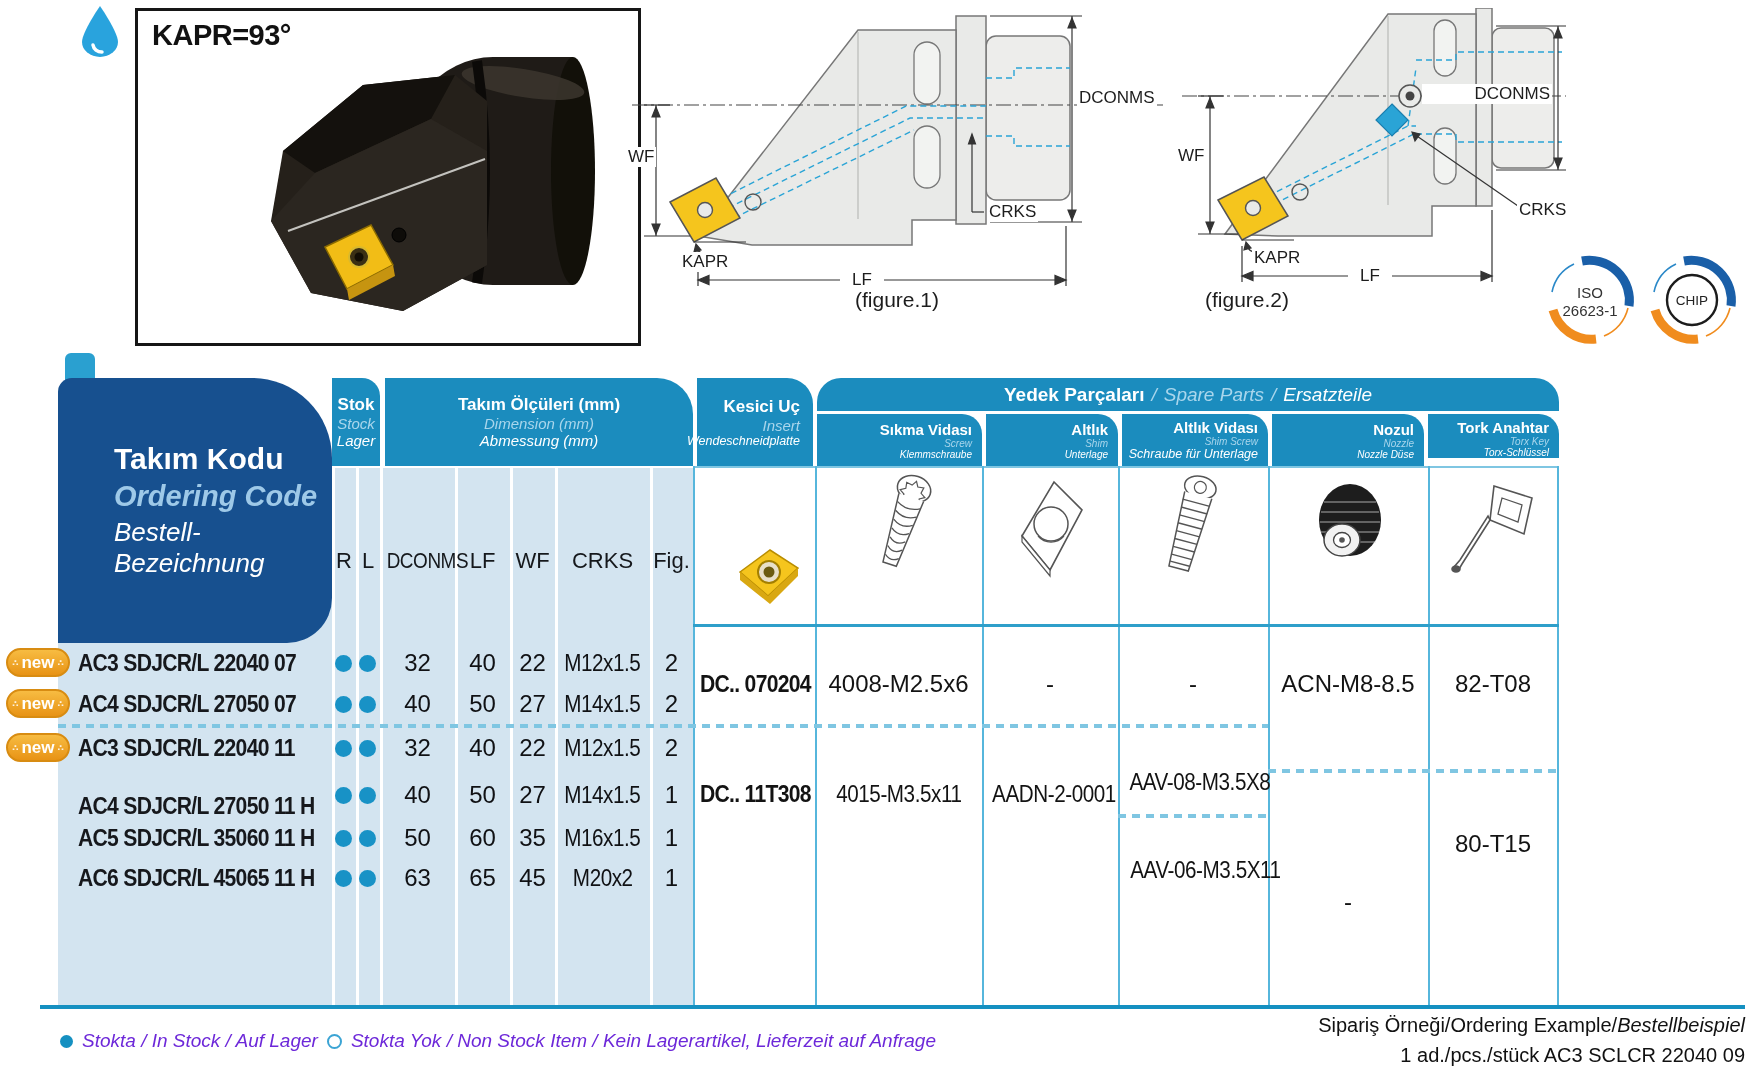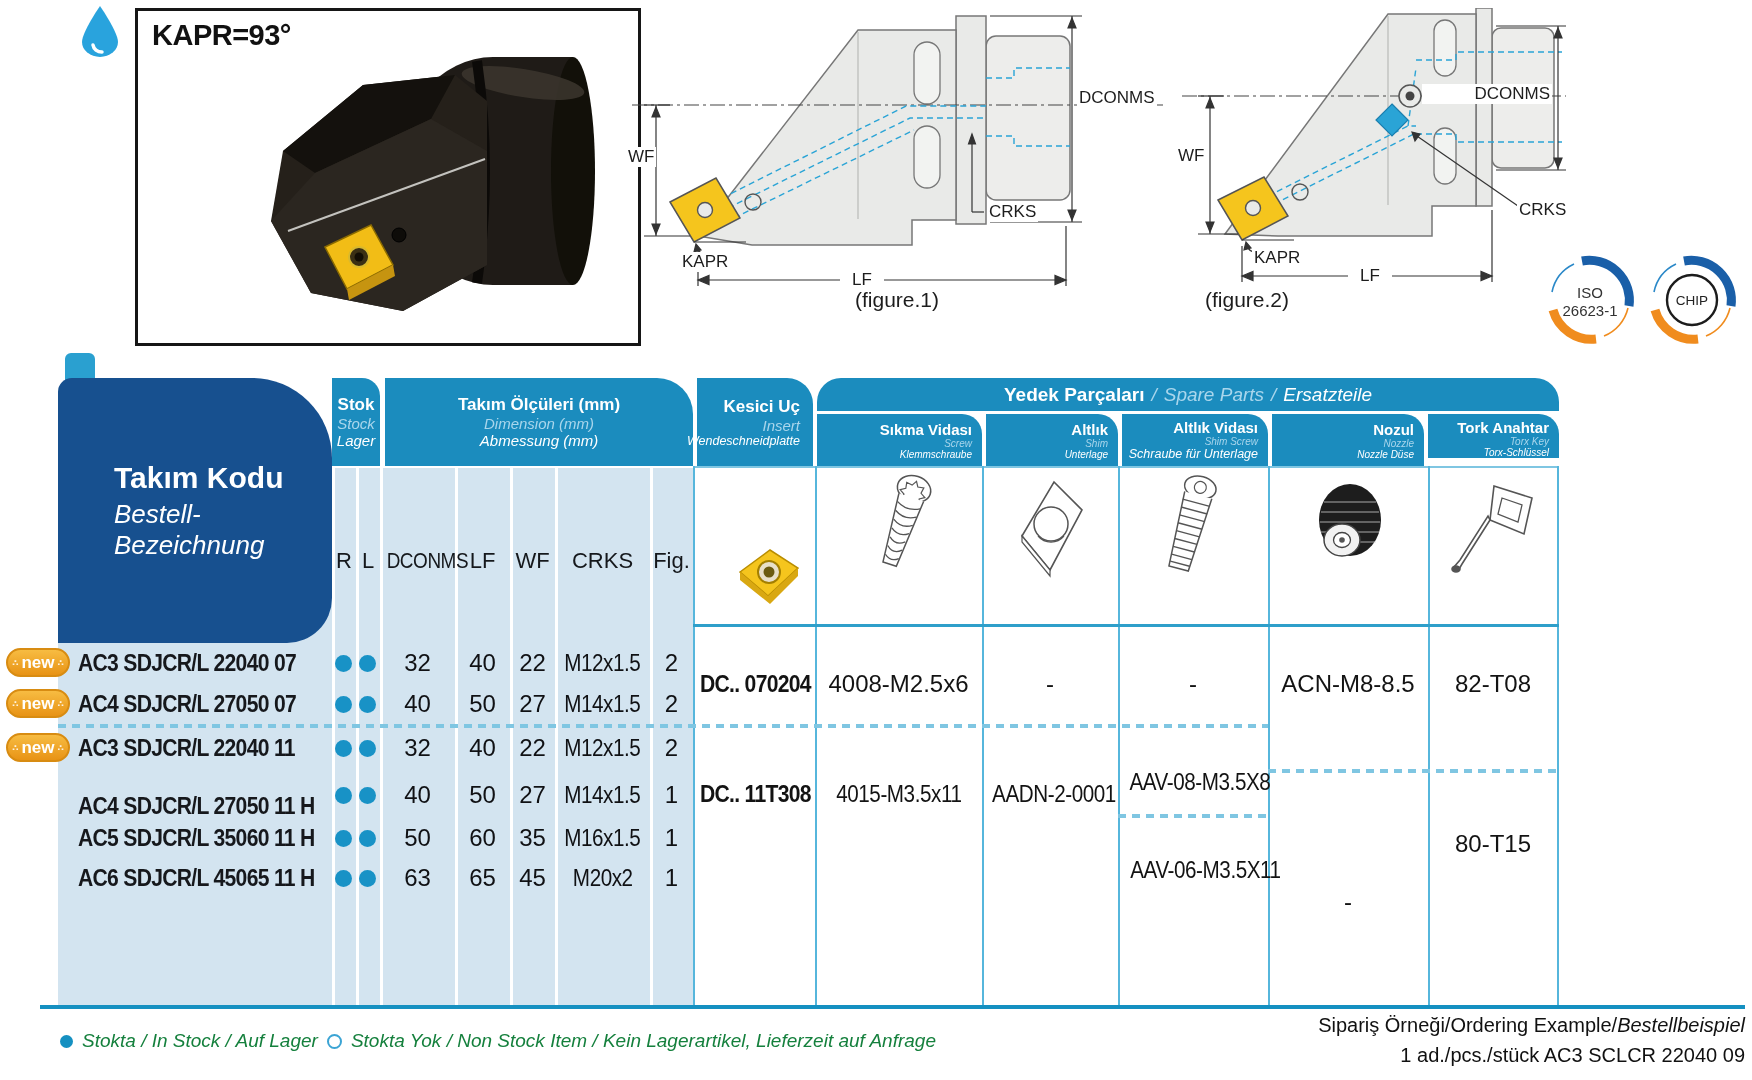--- a/index.html
+++ b/index.html
@@ -39,21 +39,21 @@
   .cellval{font-size:24px;color:#101114;text-align:center;}
   .dot{width:17px;height:17px;border-radius:50%;background:#1892c6;z-index:4;}
   .newbadge{width:64px;height:29px;border-radius:15px;background:linear-gradient(#f7bc42,#e8necess 0);background:linear-gradient(#f7bc42,#e89315);
             border:2px solid #d88c12;color:#fff;font-weight:bold;font-size:17px;
             display:flex;align-items:center;justify-content:center;z-index:5;box-sizing:border-box;}
   .newbadge::before{content:"\2234";font-size:9px;color:rgba(255,255,255,.85);margin-right:3px;}
   .newbadge::after{content:"\2234";font-size:9px;color:rgba(255,255,255,.85);margin-left:3px;}
   .mval{font-size:24px;color:#131313;text-align:center;z-index:4;white-space:nowrap;}
   .mval.bold{font-weight:bold;text-align:left;}
   .rule{background:#1590c1;z-index:5;}
-  .legend{display:flex;align-items:center;gap:9px;font-size:19px;font-style:italic;color:#15803d;z-index:5;}
+  .legend{display:flex;align-items:center;gap:9px;font-size:19px;font-style:italic;color:#6d28d9;z-index:5;}
   .fdot{width:13px;height:13px;border-radius:50%;background:#1590c1;flex:0 0 auto;}
   .ring{width:11px;height:11px;border-radius:50%;border:2.5px solid #3ba4d4;background:#fff;flex:0 0 auto;}
   .example{text-align:right;font-size:20px;color:#111;z-index:5;white-space:nowrap;}
   .example .it{font-style:italic;}
   .f-s15{font-size:15px;} .f-s14{font-size:10px;} .f-s17{font-size:17px;}
   .f-s12{font-size:12.5px;} .f-s19{font-size:19px;}
 </style>
 </head>
 <body>
 
@@ -227,20 +227,21 @@
   <div class="abs vline" style="left:815px;top:466px;height:539px;"></div>
   <div class="abs vline" style="left:982px;top:466px;height:539px;"></div>
   <div class="abs vline" style="left:1118px;top:466px;height:539px;"></div>
   <div class="abs vline" style="left:1268px;top:466px;height:539px;"></div>
   <div class="abs vline" style="left:1428px;top:466px;height:539px;"></div>
   <div class="abs vline" style="left:1557px;top:466px;height:539px;"></div>
   <div class="abs hline" style="left:693px;top:624px;width:866px;height:3px;"></div>
 
   <div class="abs dark-panel" style="left:58px;top:378px;width:274px;height:265px;">
     <span class="tr">Takım Kodu</span>
+    <span class="en">Ordering Code</span>
     <span class="de">Bestell-Bezeichnung</span>
   </div>
 
   <div class="abs hdr hdr-center" style="left:332px;top:378px;width:48px;height:88px;border-radius:0 18px 0 0;z-index:3;">
     <span class="tr f-s17">Stok</span>
     <span class="en f-s15">Stock</span>
     <span class="de f-s15">Lager</span>
   </div>
 
   <div class="abs hdr hdr-center" style="left:385px;top:378px;width:308px;height:88px;border-radius:0 36px 0 0;z-index:3;">

